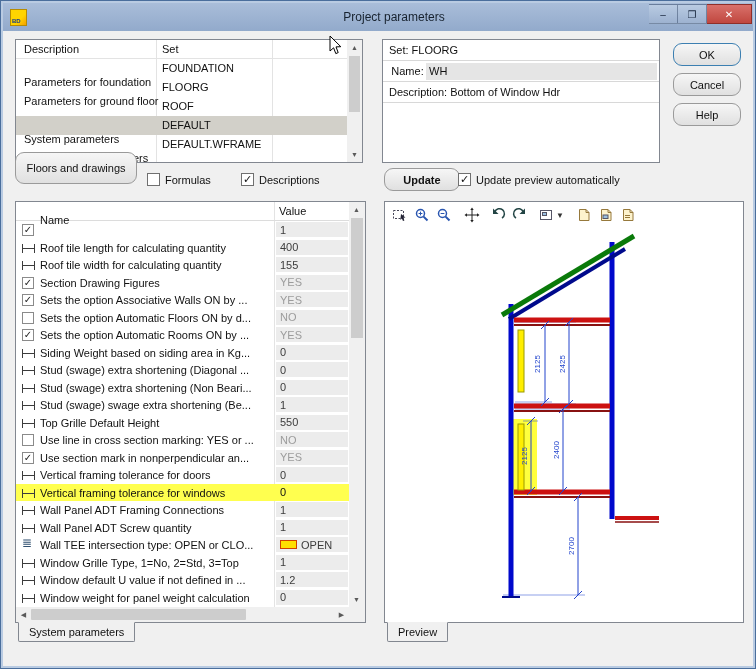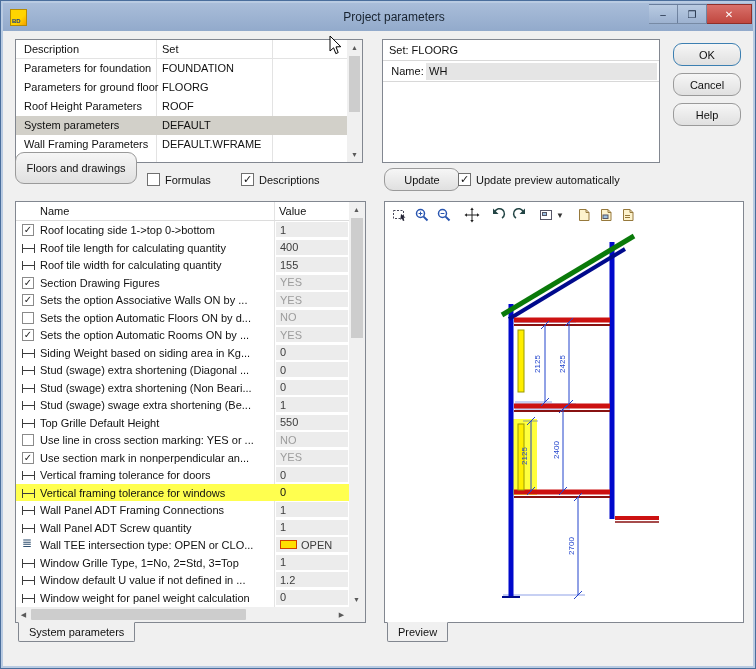--- a/index.html
+++ b/index.html
@@ -12,53 +12,53 @@
   .app-icon{position:absolute;left:7px;top:6px;width:17px;height:17px;background:linear-gradient(135deg,#ffd400 60%,#f4a000);border:1px solid #b78b00;font-size:6px;font-weight:bold;color:#143a8c;display:flex;align-items:flex-end;justify-content:flex-start;padding:1px;}
   .winbtns{position:absolute;right:1px;top:1px;display:flex;height:20px;}
   .wbtn{width:29px;height:20px;display:flex;align-items:center;justify-content:center;font-size:10px;color:#1b2940;border:1px solid rgba(40,60,90,.45);border-left:none;background:linear-gradient(#b9cbe2,#9db2d0);}
   .wbtn.close{width:45px;background:linear-gradient(#d9716b,#c0473f);color:#fff;border-color:#8f2f29;}
   
   .btn{position:absolute;background:linear-gradient(#f6f6f6,#e0e0e0);border:1px solid #9a9a9a;border-radius:9px;display:flex;align-items:center;justify-content:center;cursor:default;}
   .btn.ok{left:672px;top:42px;width:68px;height:23px;border-color:#3c7fb1;}
   .btn.cancel{left:672px;top:72px;width:68px;height:23px;}
   .btn.help{left:672px;top:102px;width:68px;height:23px;}
   .btn.floors{left:14px;top:151px;width:122px;height:32px;}
-  .btn.update{left:383px;top:167px;width:76px;height:23px;}
+  .btn.update{left:383px;top:167px;width:76px;height:23px;font-weight:bold;}
   .chk{position:absolute;display:flex;align-items:center;gap:5px;}
   .chk .box{width:13px;height:13px;background:#fff;border:1px solid #707070;display:flex;align-items:center;justify-content:center;font-size:11px;line-height:1;color:#111;}
   .chk.formulas{left:146px;top:172px;}
   .chk.descriptions{left:240px;top:172px;}
   .chk.autoprev{left:457px;top:172px;}
   
   .set-table{position:absolute;left:14px;top:38px;width:348px;height:124px;background:#fff;border:1px solid #828790;}
   .set-vline{position:absolute;top:0;bottom:0;width:1px;background:#e3e3e3;}
   .set-head{position:relative;height:19px;border-bottom:1px solid #e3e3e3;}
   .sh1{position:absolute;left:8px;top:3px;}
   .sh2{position:absolute;left:146px;top:3px;}
   .srow{position:relative;height:19px;}
   .srow.sel{background:#d2d0c9;}
-  .sc1{position:absolute;left:8px;top:3px;white-space:nowrap;}
+  .sc1{position:absolute;left:8px;top:17px;white-space:nowrap;}
   .sc2{position:absolute;left:146px;top:3px;white-space:nowrap;}
   
   .vscroll{position:absolute;top:0;right:0;width:15px;background:#f0f0f0;}
   .hscroll{position:absolute;left:0;bottom:0;height:15px;background:#f0f0f0;display:flex;align-items:center;}
   .sarrow{width:15px;height:15px;display:flex;align-items:center;justify-content:center;font-size:7px;color:#5a5a5a;flex:none;}
   .vthumb,.hthumb{background:#cdcdcd;}
   .vthumb{position:absolute;left:2px;right:2px;}
   .hthumb{height:11px;border-radius:1px;}
   
   .detail{position:absolute;left:381px;top:38px;width:278px;height:124px;background:#fff;border:1px solid #828790;}
   .drow{height:21px;display:flex;align-items:center;border-bottom:1px solid #d8d8d8;padding-left:6px;}
   .drow .dlabel{width:37px;flex:none;text-align:center;}
   .drow .dval{flex:1;height:17px;display:flex;align-items:center;padding-left:3px;margin-right:2px;}
   .drow .dval.yellow{background:#e5e5e5;}
   
   .param-table{position:absolute;left:14px;top:200px;width:351px;height:422px;background:#fff;border:1px solid #828790;}
   .param-head{position:relative;height:19px;border-bottom:1px solid #dcdcdc;}
-  .ph1{position:absolute;left:24px;top:3px;}
+  .ph1{position:absolute;left:24px;top:12px;}
   .ph2{position:absolute;left:263px;top:3px;}
   .param-vline{position:absolute;left:258px;top:0;bottom:15px;width:1px;background:#e3e3e3;}
   .param-body{position:absolute;left:0;top:19px;width:333px;bottom:15px;overflow:hidden;}
   .prow{position:relative;height:17.5px;}
   .prow.hl{background:#ffff4f;}
   .picon{position:absolute;left:6px;top:3px;}
   .picon.checkbox-checked,.picon.checkbox-unchecked{width:12px;height:12px;border:1px solid #8a8a8a;background:#fff;font-size:10px;line-height:10px;text-align:center;color:#222;}
   .picon.dimension{width:13px;height:9px;margin-top:2px;border-left:1px solid #3c3c3c;border-right:1px solid #3c3c3c;background:linear-gradient(#3c3c3c,#3c3c3c) center/100% 1px no-repeat;}
   .picon.list{font-size:12px;line-height:11px;color:#2f4f6f;top:2px;}
   .pname{position:absolute;left:24px;top:3px;width:232px;white-space:nowrap;overflow:hidden;}
@@ -131,20 +131,23 @@
   </div>
 
   <div class="detail">
     <div class="drow">
       <span>Set: FLOORG</span>
     </div>
     <div class="drow">
       <span class="dlabel">Name:</span>
       <span class="dval yellow">WH</span>
     </div>
+    <div class="drow">
+      <span>Description: Bottom of Window Hdr</span>
+    </div>
   </div>
 
   <div class="btn ok">OK</div>
   <div class="btn cancel">Cancel</div>
   <div class="btn help">Help</div>
 
   <div class="btn floors">Floors and drawings</div>
   <div class="chk formulas">
     <span class="box"></span>
     <span>Formulas</span>
@@ -161,21 +164,20 @@
 
   <div class="param-table">
     <div class="param-vline"></div>
     <div class="param-head">
       <span class="ph1">Name</span>
       <span class="ph2">Value</span>
     </div>
     <div class="param-body">
         <div class="prow">
           <span class="picon checkbox-checked">✓</span>
-          <span class="pname">Roof locating side 1-&gt;top 0-&gt;bottom</span>
           <span class="pval">1</span>
         </div>
         <div class="prow">
           <span class="picon dimension"></span>
           <span class="pname">Roof tile length for calculating quantity</span>
           <span class="pval">400</span>
         </div>
         <div class="prow">
           <span class="picon dimension"></span>
           <span class="pname">Roof tile width for calculating quantity</span>

